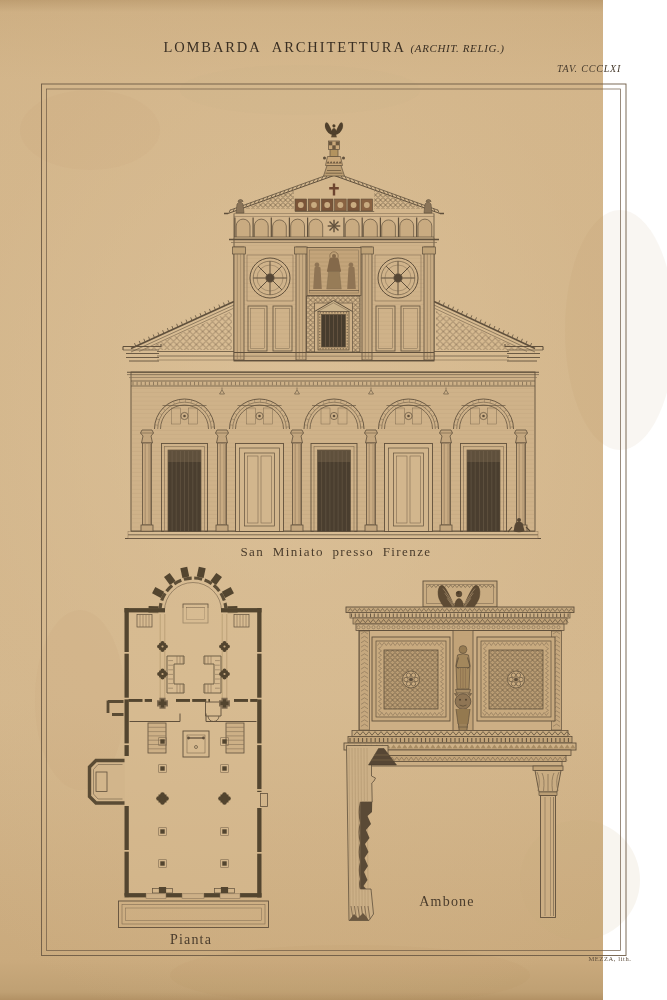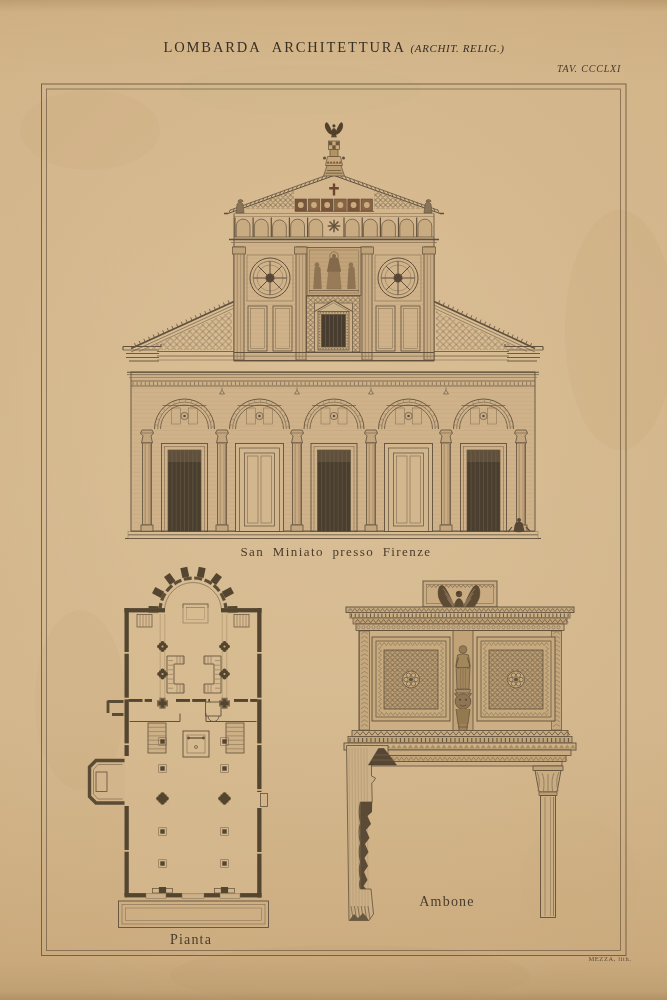--- a/index.html
+++ b/index.html
@@ -1,17 +1,17 @@
 <!DOCTYPE html>
 <html><head>
 <meta charset="utf-8">
 <style>
 html,body{margin:0;padding:0;}
 body{width:667px;height:1000px;overflow:hidden;font-family:"Liberation Serif",serif;}
-#paper{position:relative;width:667px;height:1000px;
+#paper{position:relative;width:603px;height:1000px;
  background:
   radial-gradient(ellipse 120% 90% at 48% 42%, rgba(226,201,162,.5) 0%, rgba(216,188,146,.28) 45%, rgba(0,0,0,0) 70%),
   linear-gradient(180deg,#bb9a6d 0%,#cdae82 1.2%,#d2b489 8%,#d3b68c 70%,#caaa7d 96%,#bfa073 99.2%,#b29164 100%);
 }
 #paper:before{content:"";position:absolute;inset:0;
  background:radial-gradient(ellipse 140% 120% at 50% 50%, rgba(0,0,0,0) 55%, rgba(90,60,30,.10) 85%, rgba(80,50,25,.22) 100%);}
 svg{position:absolute;left:0;top:0;}
 </style>
 </head>
 <body>

